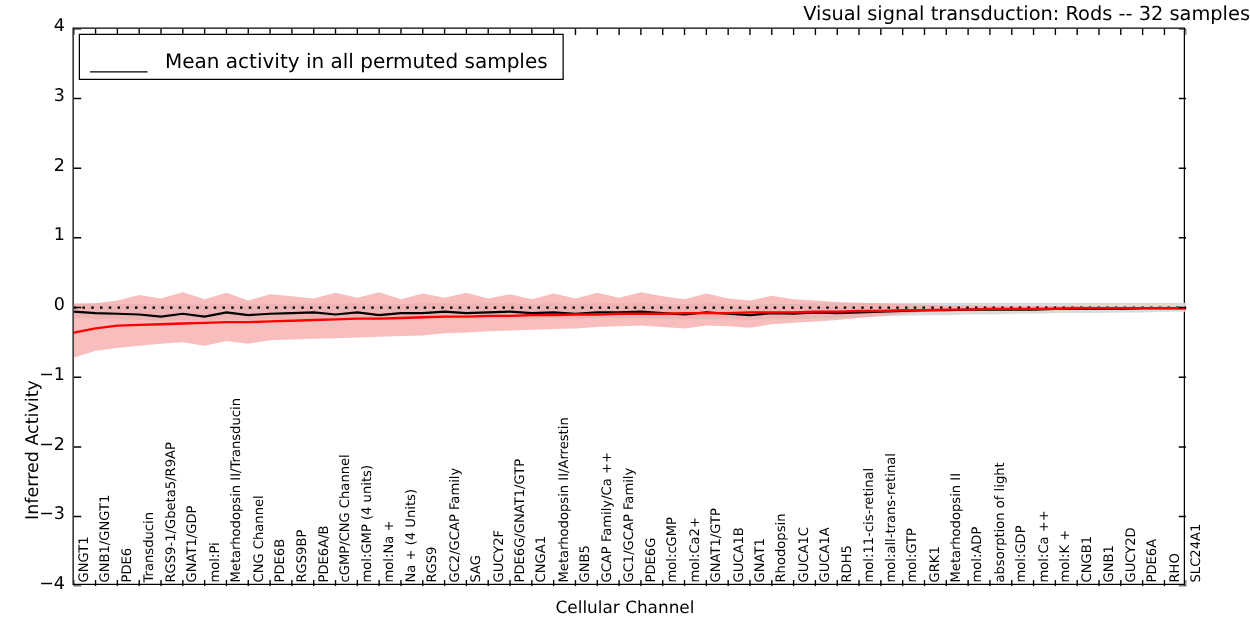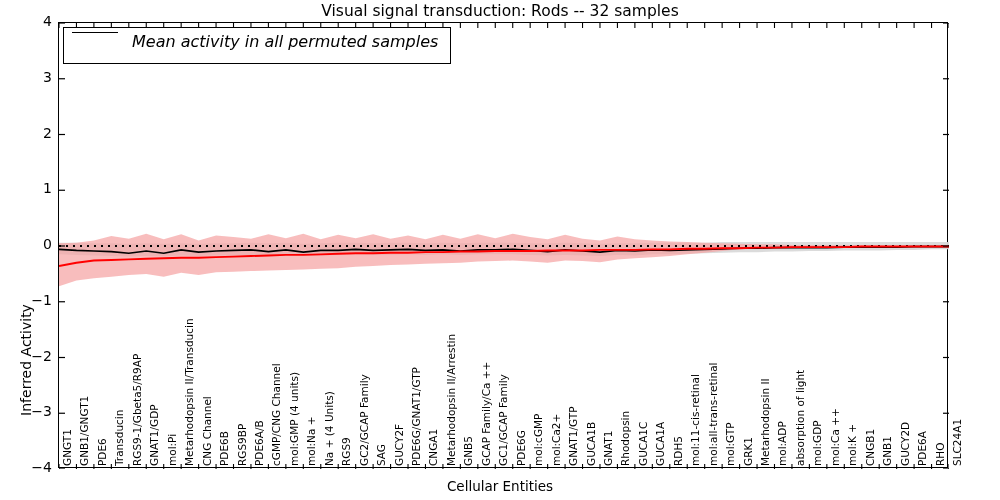--- a/index.html
+++ b/index.html
@@ -1,19 +1,19 @@
 <!DOCTYPE html>
 <html><head>
 <meta charset="utf-8">
 <style>
   html,body{margin:0;padding:0;background:#ffffff;}
   body{width:1000px;height:500px;overflow:hidden;font-family:"DejaVu Sans","Liberation Sans",sans-serif;}
   #root{position:relative;width:1000px;height:500px;}
   #chart-title{
-    position:absolute;left:0;top:2px;width:1000px;text-align:center;
+    position:absolute;left:0;top:2px;width:1000px;text-align:right;
     font-size:15.5px;color:#000;letter-spacing:0px;
   }
   #plot{
     position:absolute;left:58px;top:22px;width:890px;height:446px;
     border:1.3px solid #000;box-sizing:border-box;background:#fff;
   }
   #plot-svg{position:absolute;left:0;top:0;width:890px;height:446px;display:block;}
   #ylabel-wrap{position:absolute;left:8px;top:120px;height:240px;width:20px;}
   #ylabel-wrap span{
     display:block;white-space:nowrap;font-size:14px;color:#000;
@@ -33,21 +33,21 @@
   .xtick-label{
     position:absolute;font-size:10.5px;color:#000;white-space:nowrap;
     transform-origin:left top;transform:rotate(-90deg);
     line-height:1;
   }
   #legend{
     position:absolute;left:63px;top:27px;
     border:1.2px solid #000;background:#fff;padding:4px 12px 5px 8px;
     box-sizing:border-box;
   }
-  .legend-row{display:flex;align-items:flex-start;height:26px;font-style:italic;}
+  .legend-row{display:flex;align-items:flex-end;height:26px;}
   .legend-swatch{width:46px;height:0;border-top-width:1.6px;border-top-style:solid;margin-right:14px;}
   .legend-text{font-size:16px;color:#000;white-space:nowrap;}
 </style>
 </head>
 <body>
 
 <div id="root">
 
   <div id="chart-title">Visual signal transduction: Rods -- 32 samples</div>
 
@@ -254,15 +254,15 @@
       <div class="xtick-label" style="left: 894px; top: 466px;">SLC24A1</div>
     </div>
 
   <div id="legend">
       <div class="legend-row">
         <span class="legend-swatch" style="border-top-color: rgb(0, 0, 0);"></span>
         <span class="legend-text">Mean activity in all permuted samples</span>
       </div>
     </div>
 
-  <div id="xlabel">Cellular Entities</div>
+  <div id="xlabel">Cellular Channel</div>
 
 </div>
 
 </body></html>

